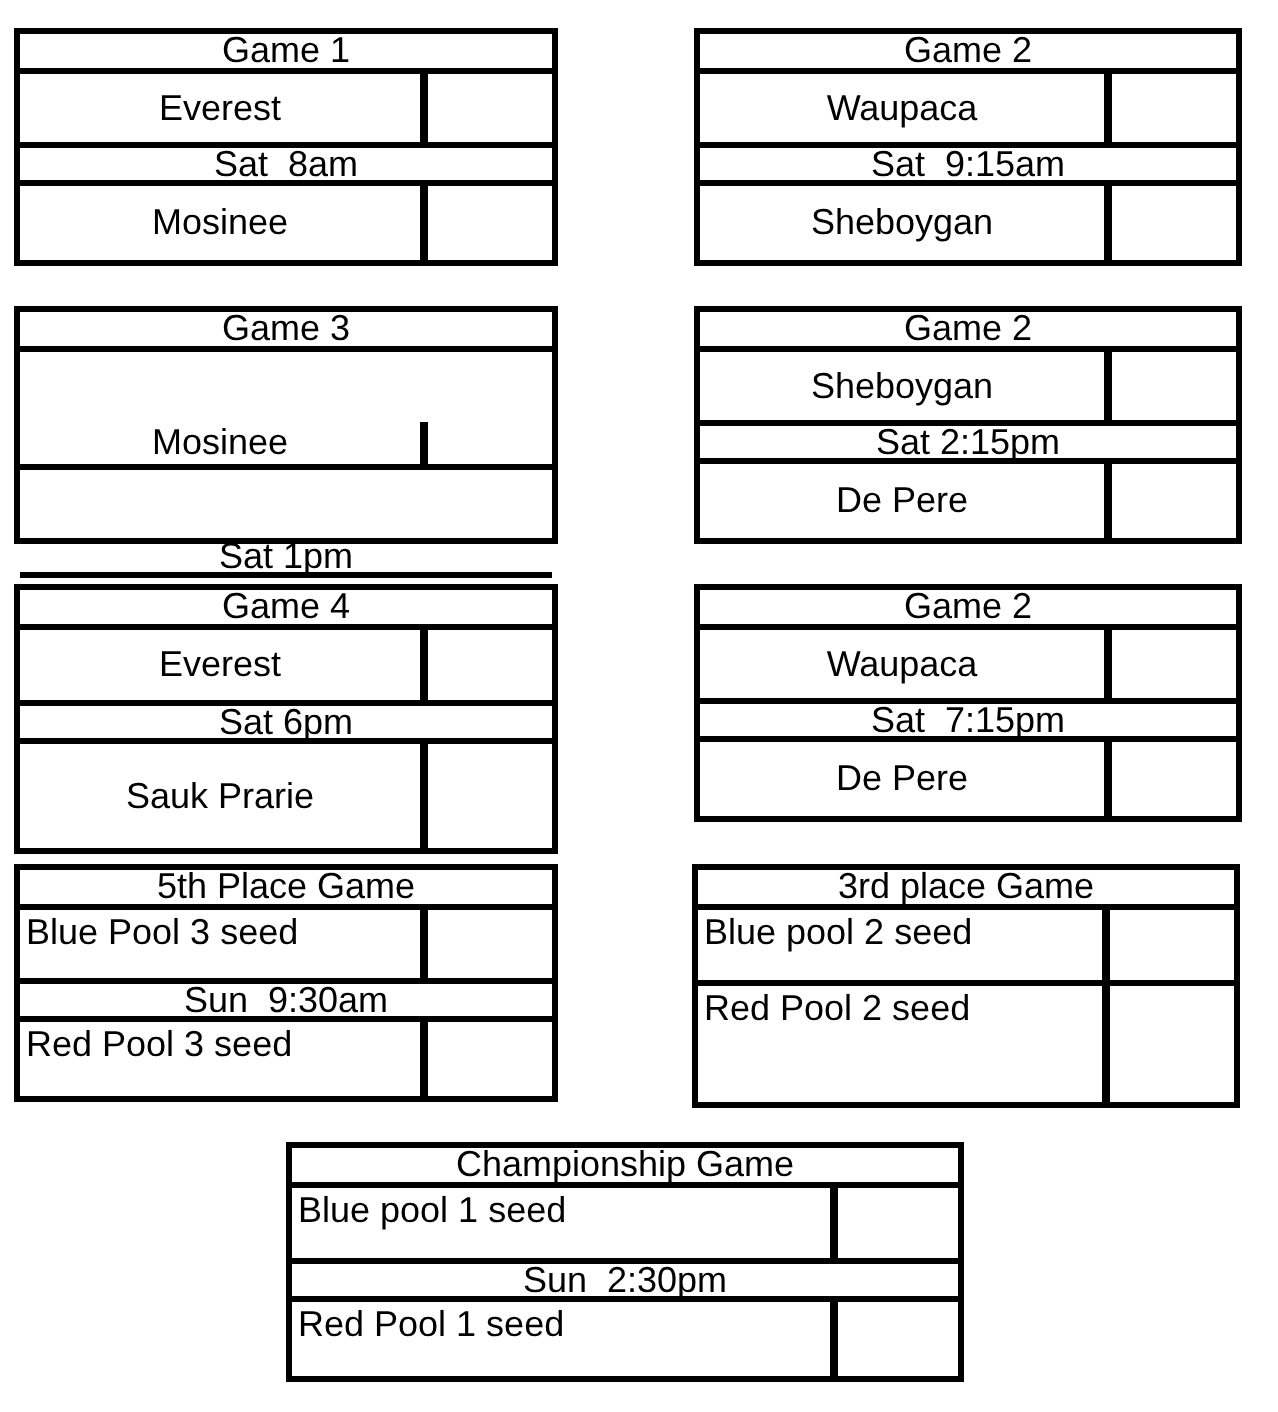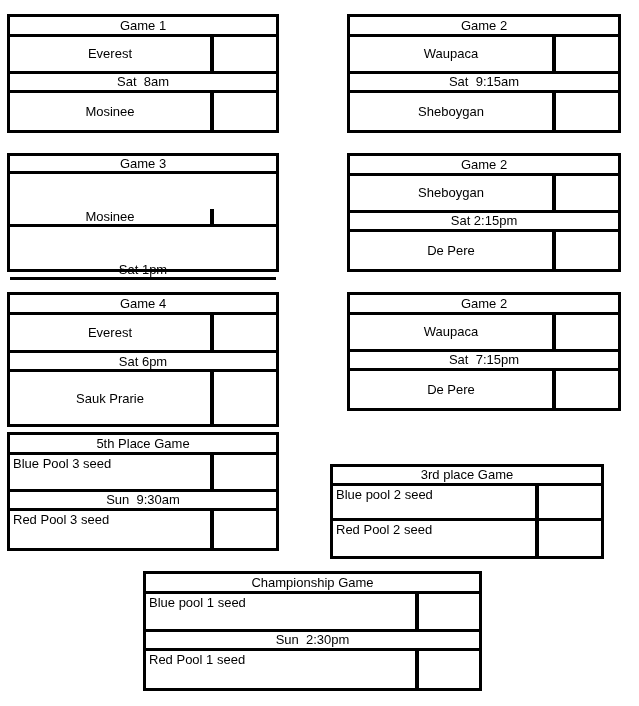--- a/index.html
+++ b/index.html
@@ -7,21 +7,21 @@
     padding: 0;
     background: #ffffff;
   }
   .page {
     position: relative;
     width: 639px;
     height: 706px;
     background: #ffffff;
     font-family: "Liberation Sans", "DejaVu Sans", sans-serif;
     color: #000000;
-    font-size: 13px;
+    font-size: 18px;
   }
   .game-box {
     position: absolute;
     box-sizing: border-box;
     border: 3px solid #000000;
     background: #ffffff;
     display: flex;
     flex-direction: column;
   }
   .row {
@@ -156,21 +156,21 @@
       <div class="team-cell">Blue Pool 3 seed</div>
       <div class="score-cell"></div>
     </div>
     <div class="row time-row">Sun  9:30am</div>
     <div class="row team-row last">
       <div class="team-cell">Red Pool 3 seed</div>
       <div class="score-cell"></div>
     </div>
   </div>
 
-  <div class="game-box seed" style="left:330px; top:432px; width:274px; height:95px;margin-top:32px;">
+  <div class="game-box seed" style="left:346px; top:432px; width:274px; height:122px;">
     <div class="row title-row">3rd place Game</div>
     <div class="row team-row">
       <div class="team-cell">Blue pool 2 seed</div>
       <div class="score-cell"></div>
     </div>
     <div class="row team-row last">
       <div class="team-cell">Red Pool 2 seed</div>
       <div class="score-cell"></div>
     </div>
   </div>

